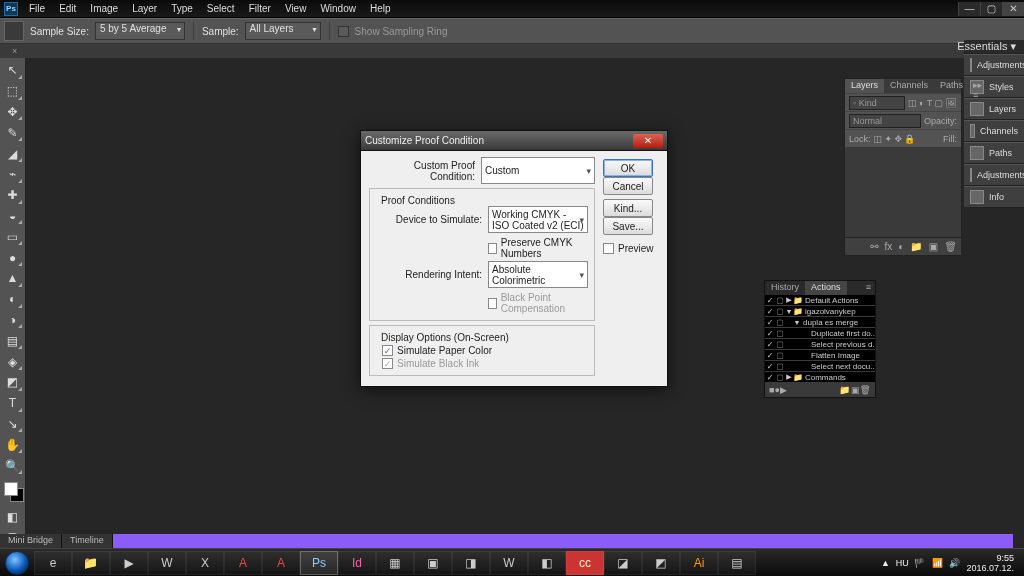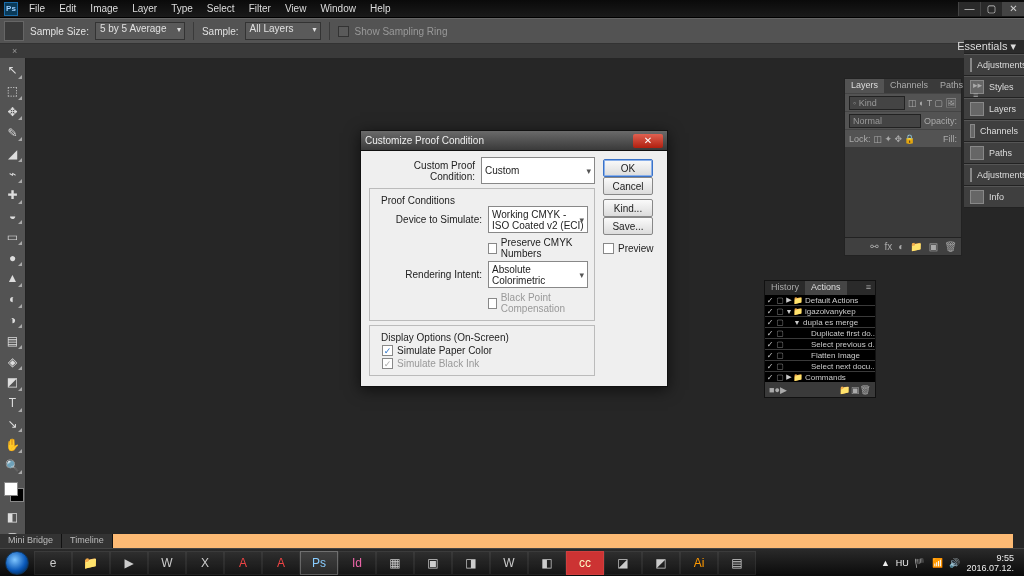--- a/index.html
+++ b/index.html
@@ -68,21 +68,21 @@
 .chk-row { display:flex; align-items:center; gap:4px; margin:2px 0 2px 112px; font-size:10px; }
 .chk-row.in-fs { margin-left:6px; }
 .chk { width:11px; height:11px; border:1px solid #888; background:#fff; display:inline-flex; align-items:center; justify-content:center; font-size:9px; color:#2a72c8; }
 .taskbar { position:absolute; left:0; right:0; bottom:0; height:28px; background:linear-gradient(#2a2a2a,#0a0a0a); display:flex; align-items:center; border-top:1px solid #444; }
 .start { width:34px; height:28px; display:flex; align-items:center; justify-content:center; }
 .orb { width:24px; height:24px; border-radius:12px; background:radial-gradient(circle at 40% 35%,#7fc6ff,#0a58b8 55%,#024 90%); border:1px solid #135; }
 .task-btn { width:38px; height:24px; margin:0 0px; background:rgba(255,255,255,.04); border:1px solid rgba(255,255,255,.06); display:flex; align-items:center; justify-content:center; font-size:12px; color:#ccc; }
 .task-btn.active { background:rgba(255,255,255,.12); border-color:rgba(255,255,255,.25); }
 .tray { margin-left:auto; display:flex; align-items:center; gap:6px; padding-right:10px; font-size:9px; color:#eee; }
 .clock { text-align:right; line-height:10px; }
-.bottom-tabs { position:absolute; left:0; bottom:28px; right:11px; height:14px; background:#fdba74; display:flex; font-size:9px; }
+.bottom-tabs { position:absolute; left:0; bottom:28px; right:11px; height:14px; background:#8b5cf6; display:flex; font-size:9px; }
 .btab { padding:1px 8px; color:#bbb; background:#333; border-right:1px solid #111; }
 </style>
 </head>
 <body>
 
 <div class="title-bar">
   <div class="title-left">
     <div class="ps-logo">Ps</div>
     <div id="menu-ct" style="display:flex">
         <div class="menu-item">File</div>

